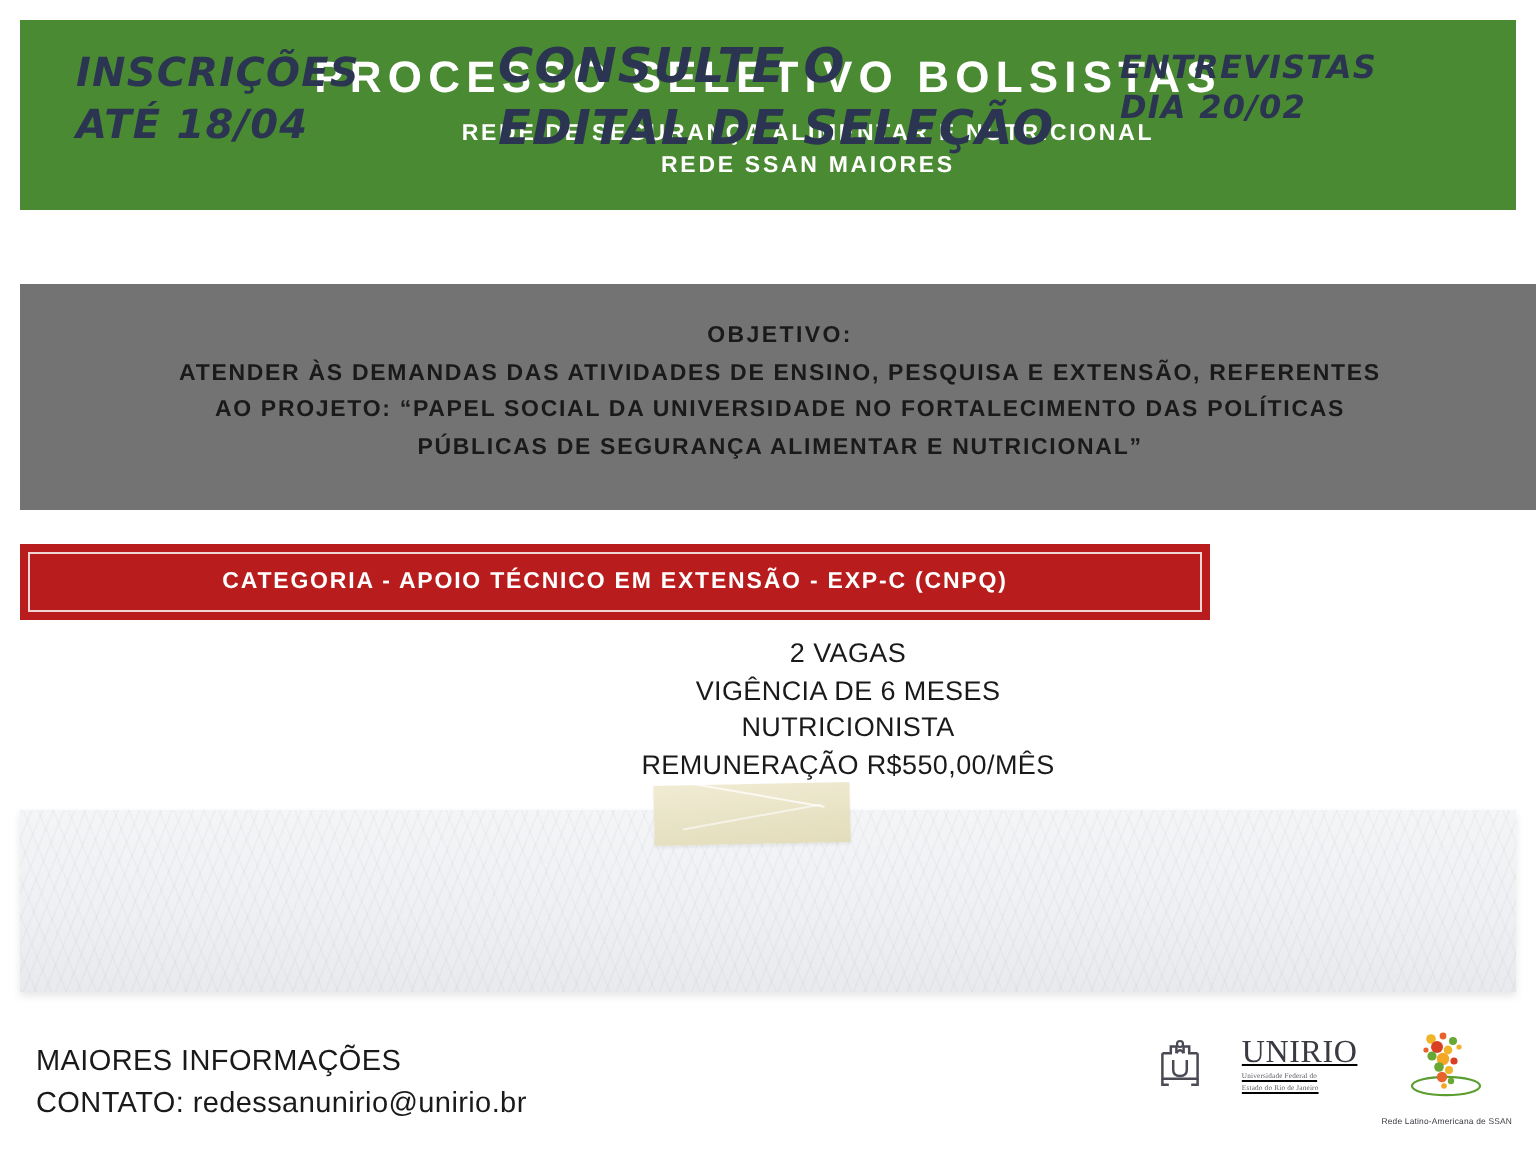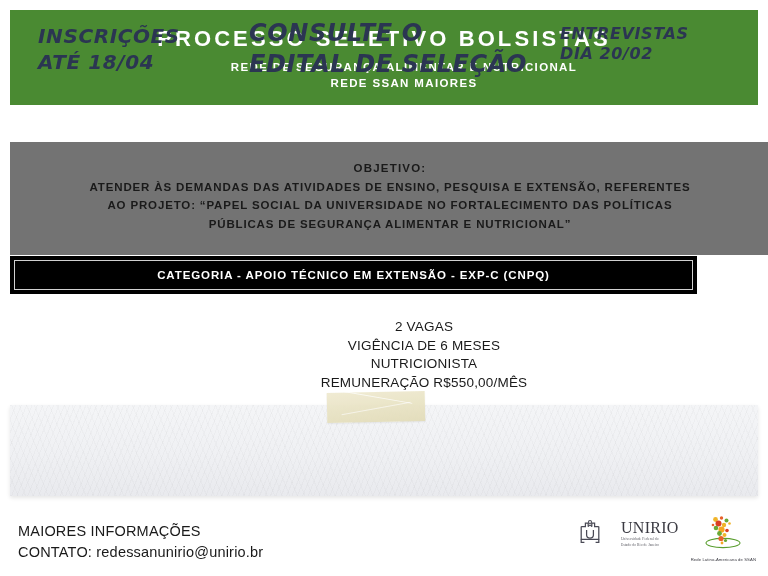--- a/index.html
+++ b/index.html
@@ -98,24 +98,24 @@
     letter-spacing: 0.85px;
     line-height: 1.62;
     text-align: center;
     max-width: 620px;
   }
 
   
   .category-band {
     position: absolute;
     left: 10px;
-    top: 256px;
-    width: 687px;
+    top: 272px;
+    width: 595px;
     height: 38px;
-    background: #000000;
+    background: #b91c1c;
     box-sizing: border-box;
     padding: 4px;
   }
   .category-inner {
     width: 100%;
     height: 100%;
     border: 1px solid rgba(255,255,255,0.82);
     box-sizing: border-box;
     display: flex;
     align-items: center;
@@ -238,23 +238,24 @@
   .footer-logos {
     position: absolute;
     right: 12px;
     top: 514px;
     display: flex;
     align-items: flex-start;
     gap: 12px;
   }
   .logo-unirio {
     display: flex;
-    align-items: center;
+    align-items: flex-start;
     gap: 19px;
     padding-top: 5px;
+    text-decoration: underline;
   }
   .unirio-word { line-height: 1; }
   .unirio-name {
     font-size: 16px;
     font-weight: normal;
     letter-spacing: 0.3px;
     color: #3a3a42;
     font-family: "Liberation Serif", serif;
   }
   .unirio-tag {

